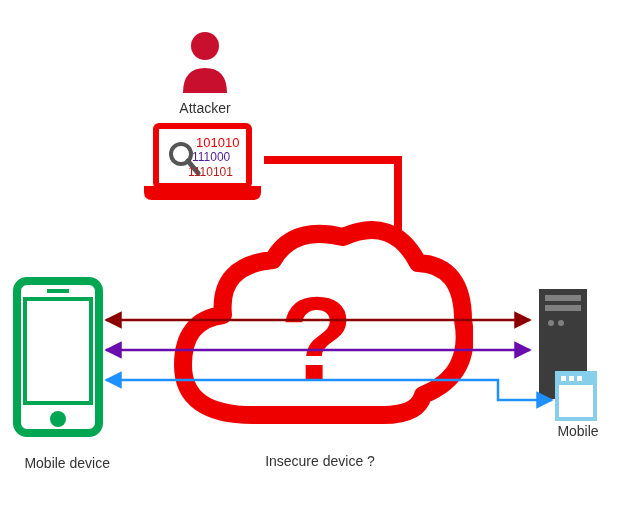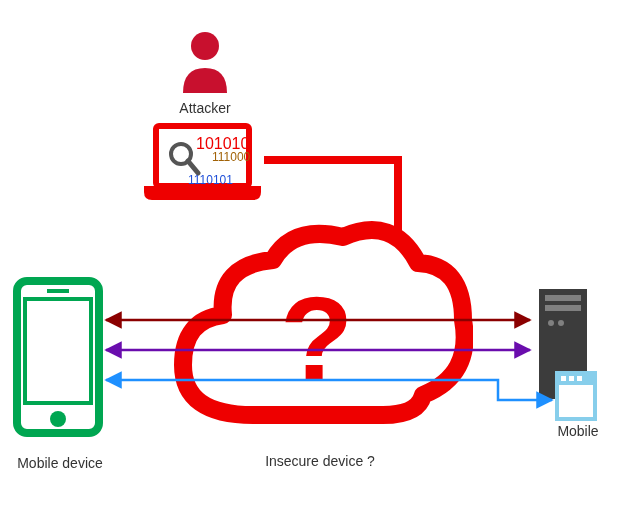--- a/index.html
+++ b/index.html
@@ -25,23 +25,23 @@
   <path d="M4 64 L121 64 L121 70 Q121 78 113 78 L12 78 Q4 78 4 70 Z" fill="#ee0000"></path>
 </svg>
 </div>
 
 <div class="icon" style="left:167px; top:140px;">
 <svg width="34" height="36" viewBox="0 0 34 36">
   <circle cx="14" cy="14" r="10" fill="none" stroke="#555" stroke-width="4"></circle>
   <line x1="21" y1="21" x2="31" y2="33" stroke="#555" stroke-width="5" stroke-linecap="round"></line>
 </svg>
 </div>
-<div class="label" style="left:196px; top:135px; font-size:16px; color:#ee0000; text-align:left;">101010</div>
-<div class="label" style="left:212px; top:150px; font-size:12px; color:#a16207; text-align:left;">111000</div>
-<div class="label" style="left:188px; top:165px; font-size:12px; color:#1d4ed8; text-align:right;margin-top:8px;">1110101</div>
+<div class="label" style="left:196px; top:135px; font-size:13px; color:#ee0000; text-align:left;">101010</div>
+<div class="label" style="left:192px; top:150px; font-size:12px; color:#4c1d95; text-align:left;">111000</div>
+<div class="label" style="left:188px; top:165px; font-size:12px; color:#b91c1c; text-align:right;">1110101</div>
 
 <div class="icon" style="left:163px; top:215px;">
 <svg width="310" height="230" viewBox="0 0 310 230">
   <path d="M90 200
            Q20 200 20 150
            Q20 105 60 100
            Q55 50 110 45
            Q130 10 180 22
            Q230 0 255 48
            Q300 50 300 105
@@ -54,21 +54,21 @@
 <div class="label" style="left:245px; top:453px; width:150px;">Insecure device ?</div>
 
 <div class="icon" style="left:13px; top:277px;">
 <svg width="90" height="160" viewBox="0 0 90 160">
   <rect x="4" y="4" width="82" height="152" rx="10" fill="#fff" stroke="#00a651" stroke-width="8"></rect>
   <rect x="12" y="22" width="66" height="104" fill="#fff" stroke="#00a651" stroke-width="4"></rect>
   <circle cx="45" cy="142" r="8" fill="#00a651"></circle>
   <rect x="34" y="12" width="22" height="4" fill="#00a651"></rect>
 </svg>
 </div>
-<div class="label" style="left:10px; top:455px; width:100px;">Mobile device</div>
+<div class="label" style="left:10px; top:455px; width:100px;text-align:right;">Mobile device</div>
 
 <div class="icon" style="left:533px; top:287px;">
 <svg width="95" height="135" viewBox="0 0 95 135">
   <rect x="6" y="2" width="48" height="110" fill="#3c3c3c"></rect>
   <rect x="12" y="8" width="36" height="6" fill="#808080"></rect>
   <rect x="12" y="18" width="36" height="6" fill="#808080"></rect>
   <circle cx="18" cy="36" r="3" fill="#808080"></circle>
   <circle cx="28" cy="36" r="3" fill="#808080"></circle>
   <rect x="24" y="86" width="38" height="46" fill="#fff" stroke="#87ceeb" stroke-width="4"></rect>
   <rect x="24" y="86" width="38" height="12" fill="#87ceeb"></rect>

